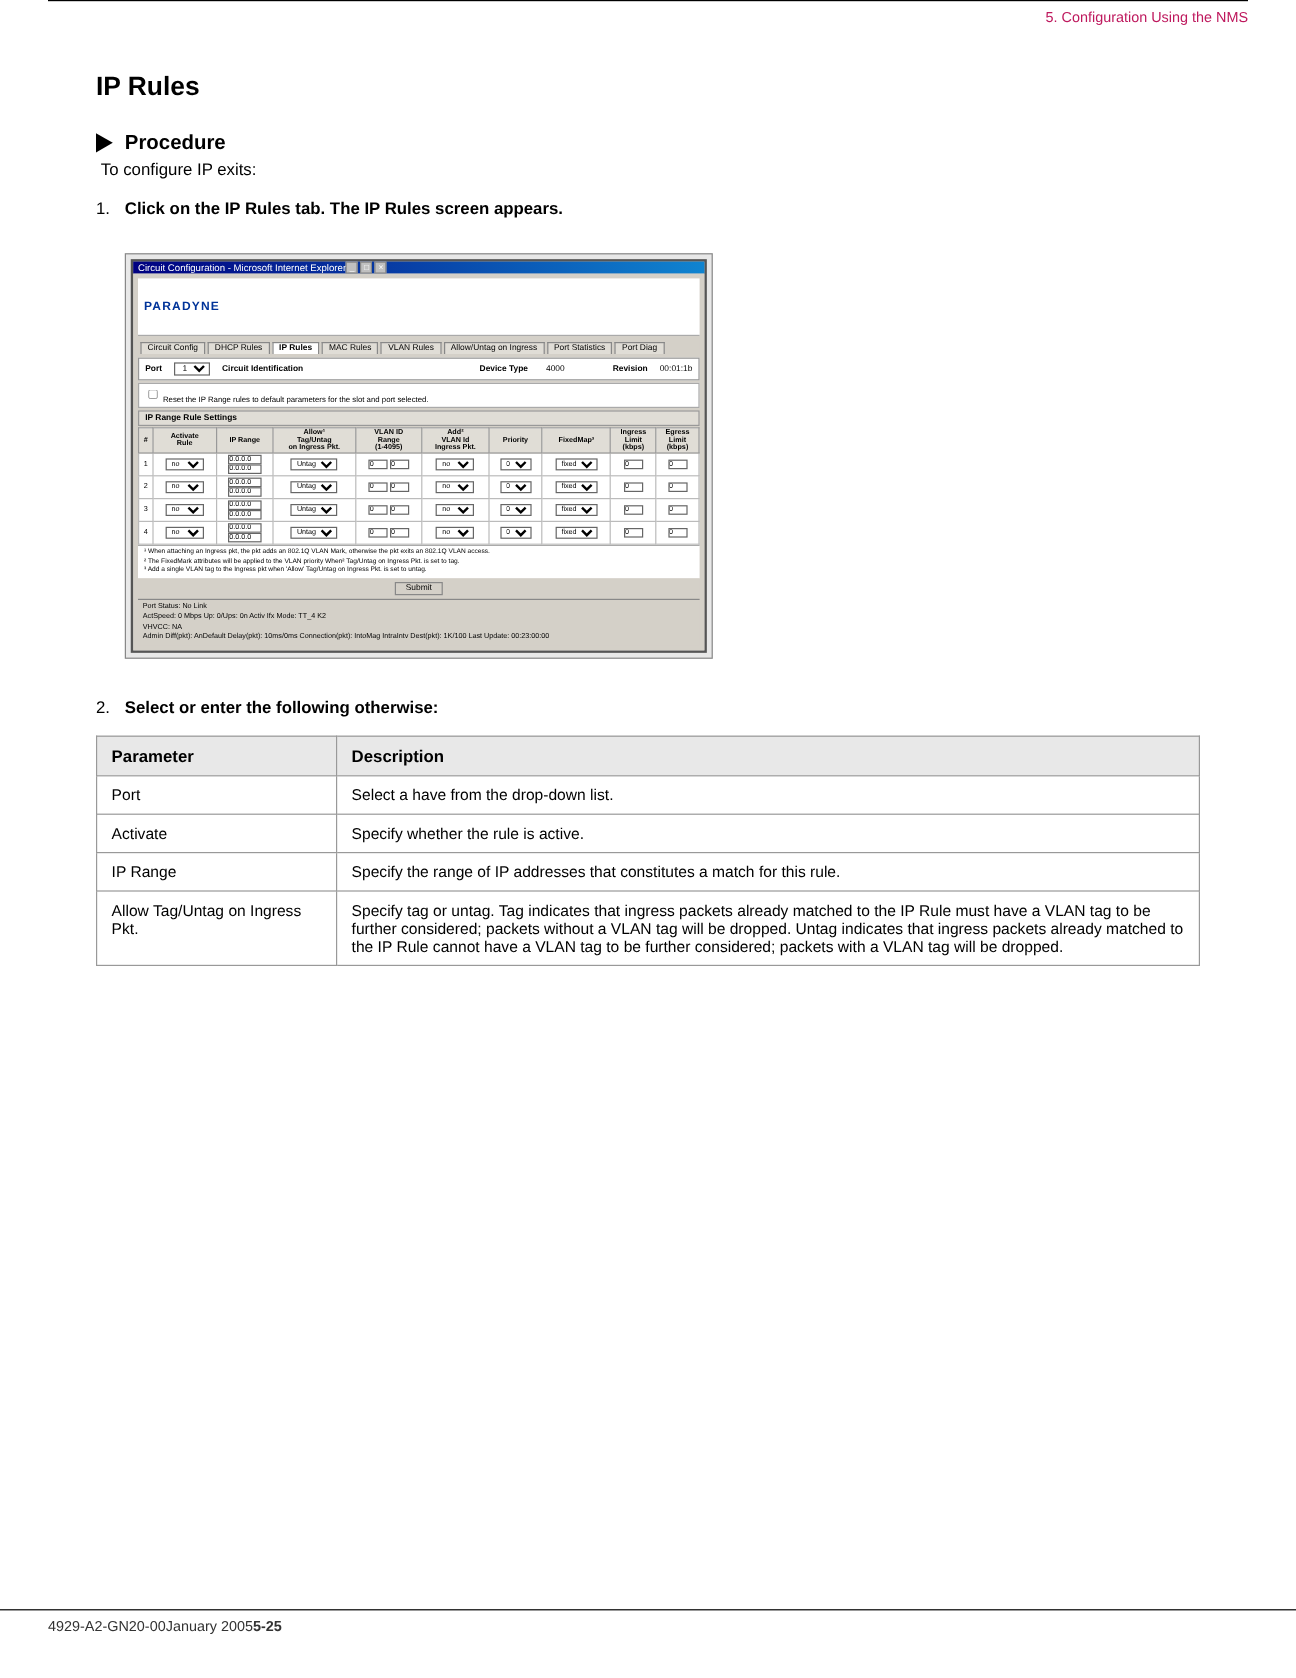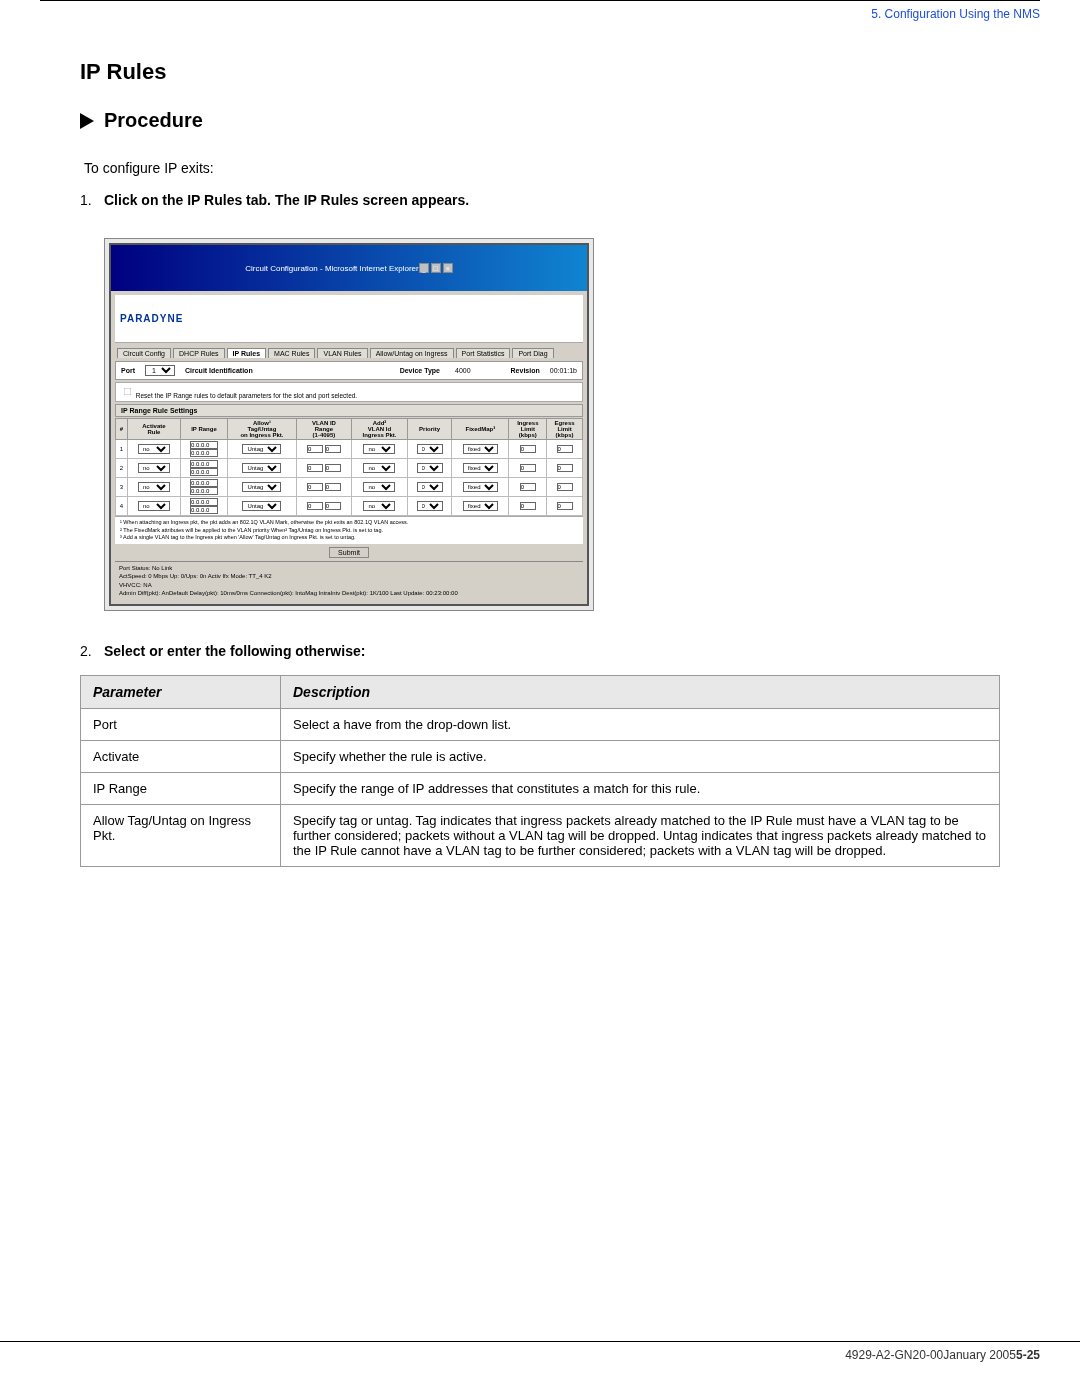--- a/index.html
+++ b/index.html
@@ -15,21 +15,21 @@
 
     
     .header-rule {
       border-top: 1px solid #000;
       margin: 0 40px;
       padding-top: 6px;
     }
     .header-text {
       text-align: right;
       font-size: 12px;
-      color: #1d4ed8;
+      color: #be185d;
       padding-right: 40px;
       padding-bottom: 8px;
     }
 
     
     .main-content {
       padding: 20px 80px 60px 80px;
     }
 
     
@@ -37,23 +37,23 @@
       font-size: 22px;
       font-weight: bold;
       margin-bottom: 24px;
       margin-top: 10px;
     }
 
     
     .procedure-heading {
       display: flex;
       align-items: center;
-      font-size: 20px;
-      font-weight: bold;
-      margin-bottom: 28px;
+      font-size: 17px;
+      font-weight: bold;
+      margin-bottom: 4px;
     }
     .procedure-arrow {
       display: inline-block;
       width: 0;
       height: 0;
       border-top: 8px solid transparent;
       border-bottom: 8px solid transparent;
       border-left: 14px solid #000;
       margin-right: 10px;
     }
@@ -94,23 +94,23 @@
       border: 2px solid #555;
       font-family: 'Arial', sans-serif;
       font-size: 8px;
     }
 
     
     .title-bar {
       background: linear-gradient(to right, #000080, #1084d0);
       color: #fff;
       font-size: 8px;
-      padding: 18px 4px;
-      display: flex;
-      justify-content: center;
+      padding: 0 4px;
+      display: flex;
+      justify-content: flex-start;
       align-items: center;
     }
     .title-bar-buttons {
       display: flex;
       gap: 2px;
     }
     .tb-btn {
       width: 10px;
       height: 10px;
       background: #c0c0c0;
@@ -271,21 +271,20 @@
       margin-top: 12px;
       font-size: 14px;
     }
     .param-table th {
       background: #e8e8e8;
       border: 1px solid #999;
       padding: 8px 12px;
       text-align: left;
       font-weight: bold;
       font-size: 14px;
-      font-style: italic;
     }
     .param-table td {
       border: 1px solid #999;
       padding: 8px 12px;
       vertical-align: top;
       font-size: 13px;
     }
     .param-table td:first-child {
       width: 200px;
       vertical-align: top;
@@ -293,21 +292,21 @@
 
     
     .page-footer {
       position: absolute;
       bottom: 30px;
       left: 0;
       right: 0;
       padding: 6px 40px;
       border-top: 1px solid #000;
       display: flex;
-      justify-content: flex-end;
+      justify-content: flex-start;
       font-size: 12px;
       color: #333;
     }
     .footer-left { }
     .footer-center { }
     .footer-right { font-weight: bold; }
   </style>
 </head>
 <body>
 

